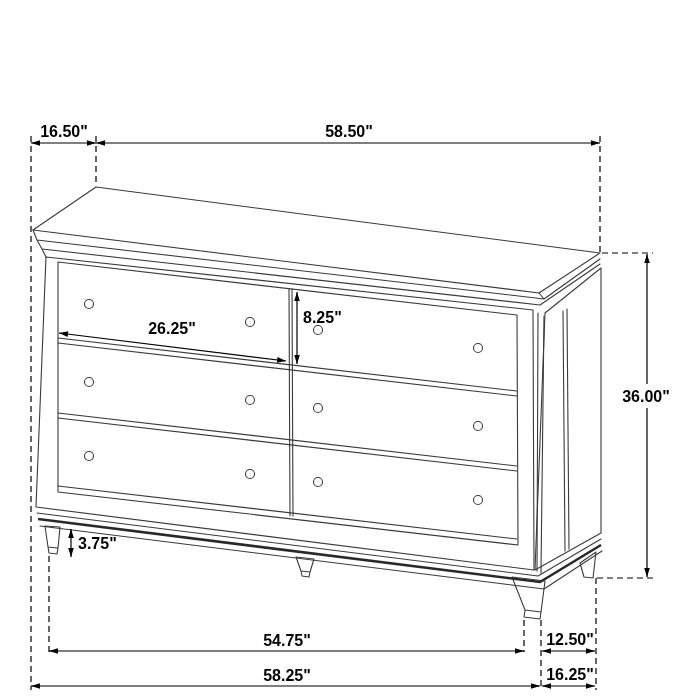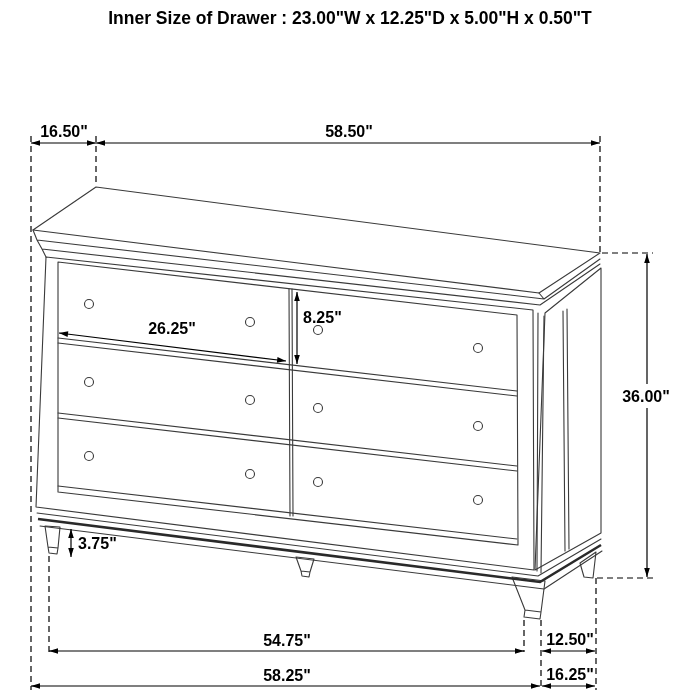--- a/index.html
+++ b/index.html
@@ -15,21 +15,20 @@
   .ext{stroke:#000;stroke-width:1.2;stroke-dasharray:6 4;fill:none;}
   .ah{fill:#000;stroke:none;}
   text.dl{font-family:"Liberation Sans",sans-serif;font-weight:bold;
           font-size:16px;fill:#000;}
 </style>
 </head>
 <body>
 
 <div class="canvas">
 
-  <div class="title">Inner Size of Drawer : 23.00"W x 12.25"D x 5.00"H x 0.50"T</div>
 
   <svg width="700" height="700" viewBox="0 0 700 700">
 
     <g>
 
       <path class="ln fw" d="M46,257 L533,310 L534,570 L36,507 Z"></path>
 
       <path class="ln fw" d="M545,313 L601,268 L601,533 L535,570 Z"></path>
       <path class="ln" d="M563,311 L565,551 M567,309 L569,549"></path>
 

